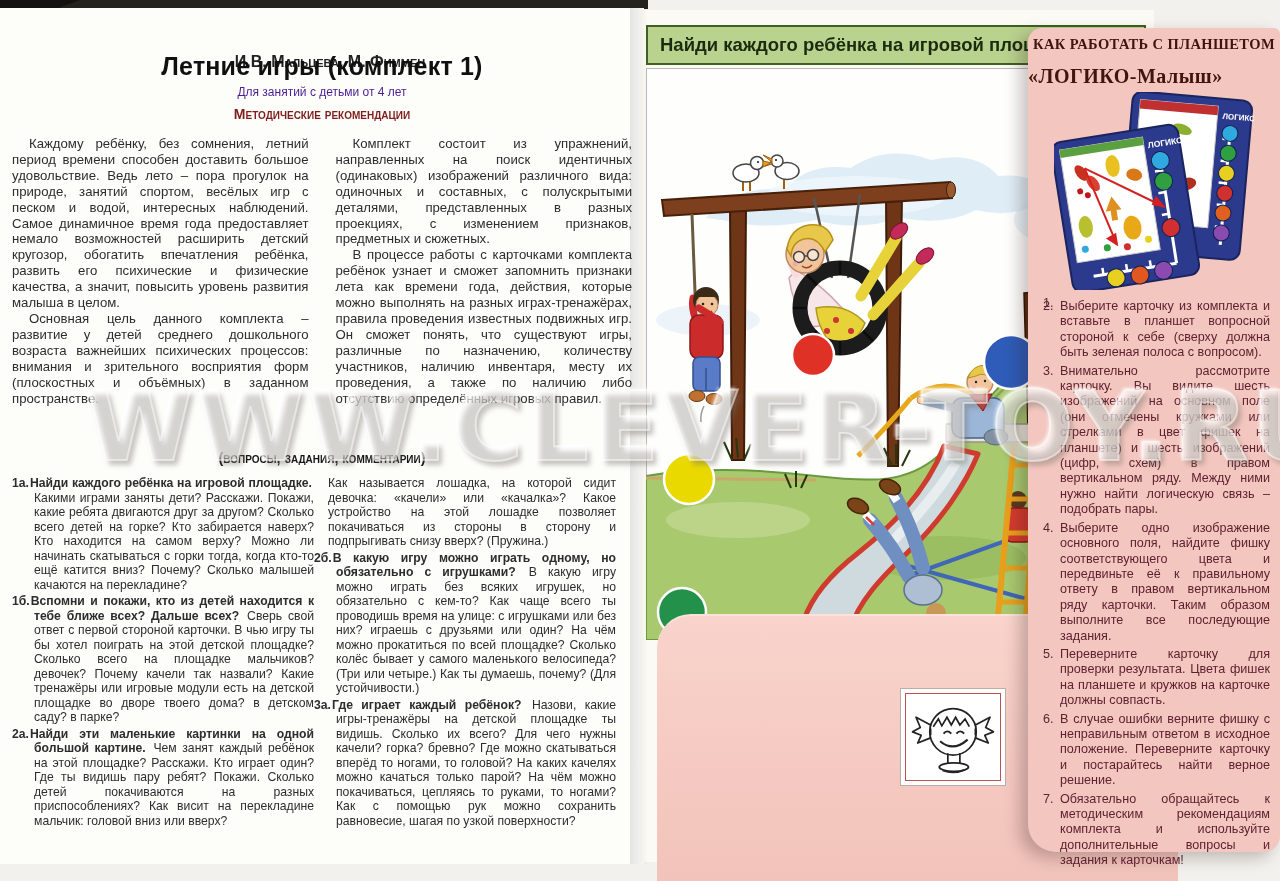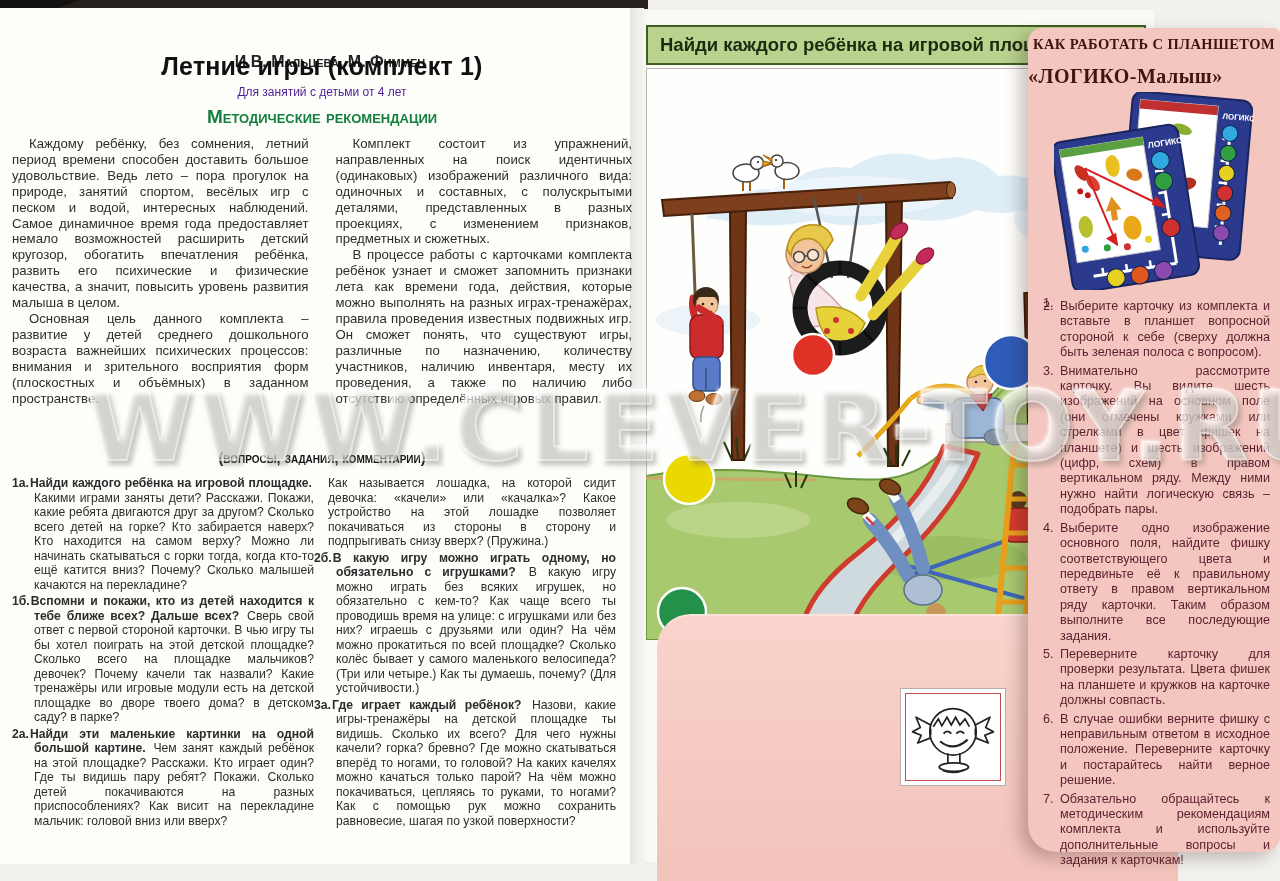--- a/index.html
+++ b/index.html
@@ -16,21 +16,21 @@
   
   .page-left{position:absolute;left:0;top:8px;width:644px;height:856px;background:#fdfdfa;z-index:3;}
   .page-fold{position:absolute;left:630px;top:8px;width:18px;height:856px;z-index:4;
     background:linear-gradient(to right, rgba(0,0,0,0.10), rgba(0,0,0,0.0));}
   .authors{position:absolute;top:28px;left:16px;right:0;text-align:center;
     font-variant:small-caps;font-weight:600;font-size:16px;color:#222;margin-top:17px;}
   .doc-title{position:absolute;top:44px;left:0;right:0;text-align:center;
     font-weight:bold;font-size:25px;color:#101010;letter-spacing:.2px;}
   .age-note{position:absolute;top:77px;left:0;right:0;text-align:center;font-size:12px;color:#4c1d95;}
   .method-heading{position:absolute;top:98px;left:0;right:0;text-align:center;
-    font-variant:small-caps;font-weight:bold;font-size:19px;color:#15803d;}
+    font-variant:small-caps;font-weight:bold;font-size:14px;color:#7f1d1d;}
   .intro-cols{position:absolute;top:128px;left:12px;right:12px;display:flex;gap:27px;}
   .intro-cols .col{width:302px;font-size:13.2px;line-height:15.9px;text-align:justify;color:#2d2d2d;}
   .intro-cols p{margin:0;text-indent:17px;}
   .contents-heading{position:absolute;top:421px;left:0;right:0;text-align:center;
     font-variant:small-caps;font-weight:bold;font-size:17.5px;color:#151515;}
   .contents-sub{position:absolute;top:442px;left:0;right:0;text-align:center;
     font-variant:small-caps;font-weight:bold;font-size:14.5px;color:#151515;}
   .items-cols{position:absolute;top:468px;left:12px;right:12px;display:flex;gap:0;}
   .items-cols .col{width:302px;font-size:12.2px;line-height:14.5px;text-align:justify;color:#2d2d2d;}
   .item{padding-left:22px;text-indent:-22px;margin-bottom:2px;}

